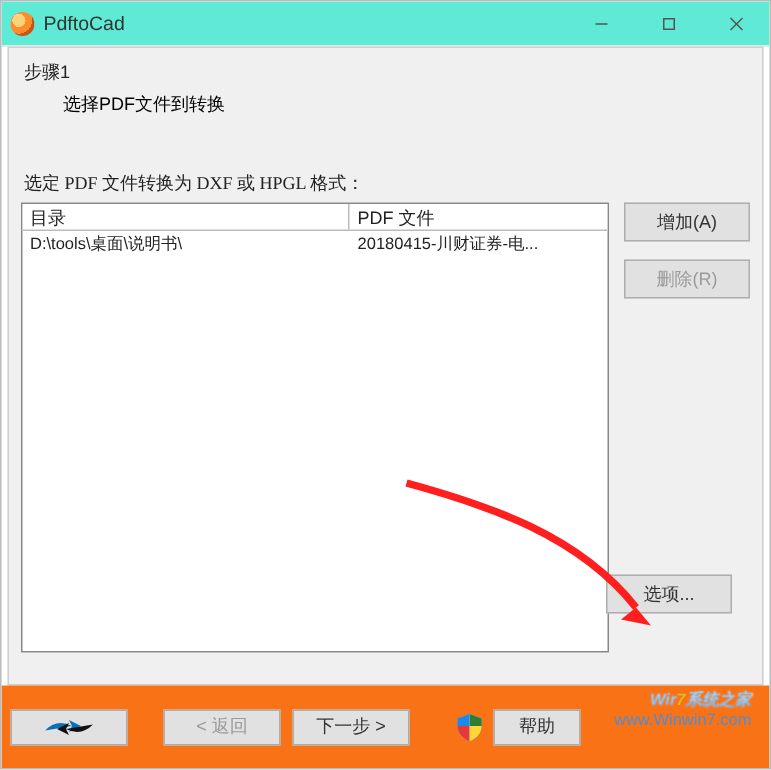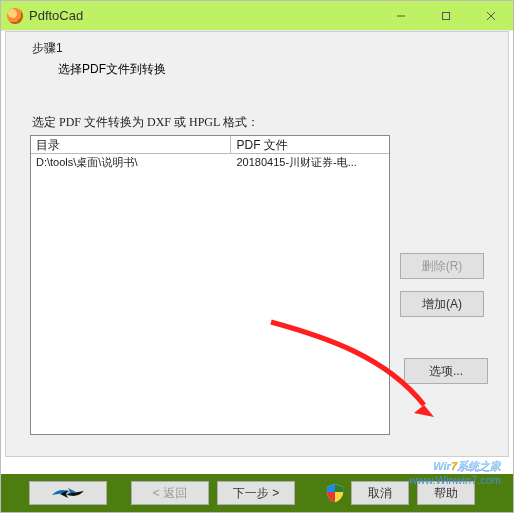--- a/index.html
+++ b/index.html
@@ -7,21 +7,21 @@
   body {
     font-family: "Microsoft YaHei", "SimSun", Tahoma, sans-serif;
     font-size:12px;
     background:#fff;
     width:514px; height:513px;
     position:relative; overflow:hidden;
     border:1px solid #bbb;
   }
   
   .titlebar {
-    height:30px; background:#bef264;
+    height:30px; background:#5eead4;
     display:flex; align-items:center;
     border-bottom:1px solid #e8e8e8;
   }
   .titlebar .appicon {
     width:16px; height:16px; margin:0 6px;
     border-radius:50%; overflow:hidden; position:relative;
     flex:0 0 auto;
   }
   .titlebar .appicon::before{
     content:""; position:absolute; inset:0;
@@ -30,50 +30,50 @@
   .titlebar .title { color:#333; font-size:13px; flex:1 1 auto; }
   .winbtns { display:flex; height:100%; }
   .winbtn {
     width:45px; height:100%;
     display:flex; align-items:center; justify-content:center;
     color:#555; font-size:10px;
   }
   .winbtn svg { width:10px; height:10px; }
   
   .panel { position:absolute; left:4px; right:4px; top:30px; bottom:55px;
-           border:1px solid #cfcfcf; background:#f0f0f0; padding:6px 24px 12px; }
+           border:1px solid #cfcfcf; background:#f0f0f0; padding:6px 8px 12px; }
   .step-title { font-size:12px; color:#222; margin:2px 0 4px 2px; }
   .step-sub { font-size:12px; color:#000000; margin:0 0 20px 28px; }
   .sel-label { font-size:12px; color:#222; margin:36px 0 4px 2px;font-family:Liberation Serif, serif; }
-  .listarea { display:flex; gap:10px;align-items:center; }
+  .listarea { display:flex; gap:10px; }
   .table-wrap { flex:1 1 auto; border:1px solid #888; background:#fff; height:300px; overflow:hidden; }
   .tbl-head { display:flex; background:#fff; border-bottom:1px solid #bbb; height:18px; }
   .tbl-head .col { padding:1px 5px; font-size:12px; color:#222; border-right:1px solid #bbb; }
   .tbl-head .col:last-child { border-right:none; }
   .col-dir { flex:0 0 56%; }
   .col-file{ flex:1 1 auto; }
   .tbl-row { display:flex; height:18px; }
   .tbl-row .cell { padding:1px 5px; font-size:11px; color:#222; white-space:nowrap; overflow:hidden; text-overflow:ellipsis; }
   .tbl-row .cell.col-dir{ flex:0 0 56%; }
   .tbl-row .cell.col-file{ flex:1 1 auto; }
   .side-btns { flex:0 0 84px; display:flex; flex-direction:column; gap:12px; }
   .btn {
     height:26px; background:#e1e1e1; border:1px solid #adadad;
     display:flex; align-items:center; justify-content:center;
     font-size:12px; color:#333; cursor:pointer;
   }
   .btn.disabled { color:#9a9a9a; cursor:default; }
-  .options-wrap { position:absolute; right:20px; bottom:72px; width:84px; }
+  .options-wrap { position:absolute; right:20px; bottom:47px; width:84px; }
   
   .red-arrow { position:absolute; left:260px; top:285px; width:180px; height:110px; pointer-events:none; }
   
   .bottom {
-    position:absolute; left:0; right:0; bottom:0; height:38px;
-    display:flex; align-items:center; padding:0 28px; gap:8px;
-    background:#4d7c0f;
+    position:absolute; left:0; right:0; bottom:0; height:55px;
+    display:flex; align-items:center; padding:0 6px; gap:8px;
+    background:#f97316;
   }
   .bottom .logo-btn {
     width:78px; height:24px; border:1px solid #adadad; background:#e1e1e1;
     display:flex; align-items:center; justify-content:center;
   }
   .bottom .nav-btn { width:78px; height:24px; }
   .bottom .spacer { flex:0 0 8px; }
   .bottom .cancel-btn, .bottom .help-btn { width:58px; height:24px; }
   .shield {
     width:20px; height:20px; margin-right:-2px;
@@ -125,22 +125,22 @@
       <div class="tbl-head">
         <div class="col col-dir">目录</div>
         <div class="col col-file">PDF 文件</div>
       </div>
       <div class="tbl-row">
         <div class="cell col-dir">D:\tools\桌面\说明书\</div>
         <div class="cell col-file">20180415-川财证券-电...</div>
       </div>
     </div>
     <div class="side-btns">
+      <div class="btn">增加(A)</div>
       <div class="btn disabled">删除(R)</div>
-      <div class="btn">增加(A)</div>
     </div>
   </div>
 
   <div class="options-wrap">
     <div class="btn">选项...</div>
   </div>
 
   <svg class="red-arrow" viewBox="0 0 180 110">
     <path d="M5 5 C 60 20, 120 40, 158 88" stroke="#ff1f1f" stroke-width="5" fill="none"></path>
     <polygon points="158,88 168,100 148,96" fill="#ff1f1f"></polygon>
@@ -160,21 +160,20 @@
   <div style="flex:0 0 14px"></div>
   <span class="shield">
     <svg viewBox="0 0 20 20">
         <path d="M10 1 L18 4 V9 C18 14 14 18 10 19 C6 18 2 14 2 9 V4 Z" fill="#fff" stroke="#888" stroke-width="0.5"></path>
       <path d="M10 1 L18 4 V9 H10 Z" fill="#2e7d32"></path>
       <path d="M2 4 L10 1 V9 H2 Z" fill="#1e88e5"></path>
       <path d="M10 9 H18 V9 C18 14 14 18 10 19 Z" fill="#fdd835"></path>
       <path d="M2 9 H10 V19 C6 18 2 14 2 9 Z" fill="#e53935"></path>
     </svg>
   </span>
-  <div class="btn cancel-btn">取消</div>
   <div class="btn help-btn">帮助</div>
 </div>
 
 <div class="watermark">
   <div class="l1">
     <span>Wir</span><span class="seven">7</span><span>系统之家</span>
   </div>
   <div class="l2">www.Winwin7.com</div>
 </div>
 

